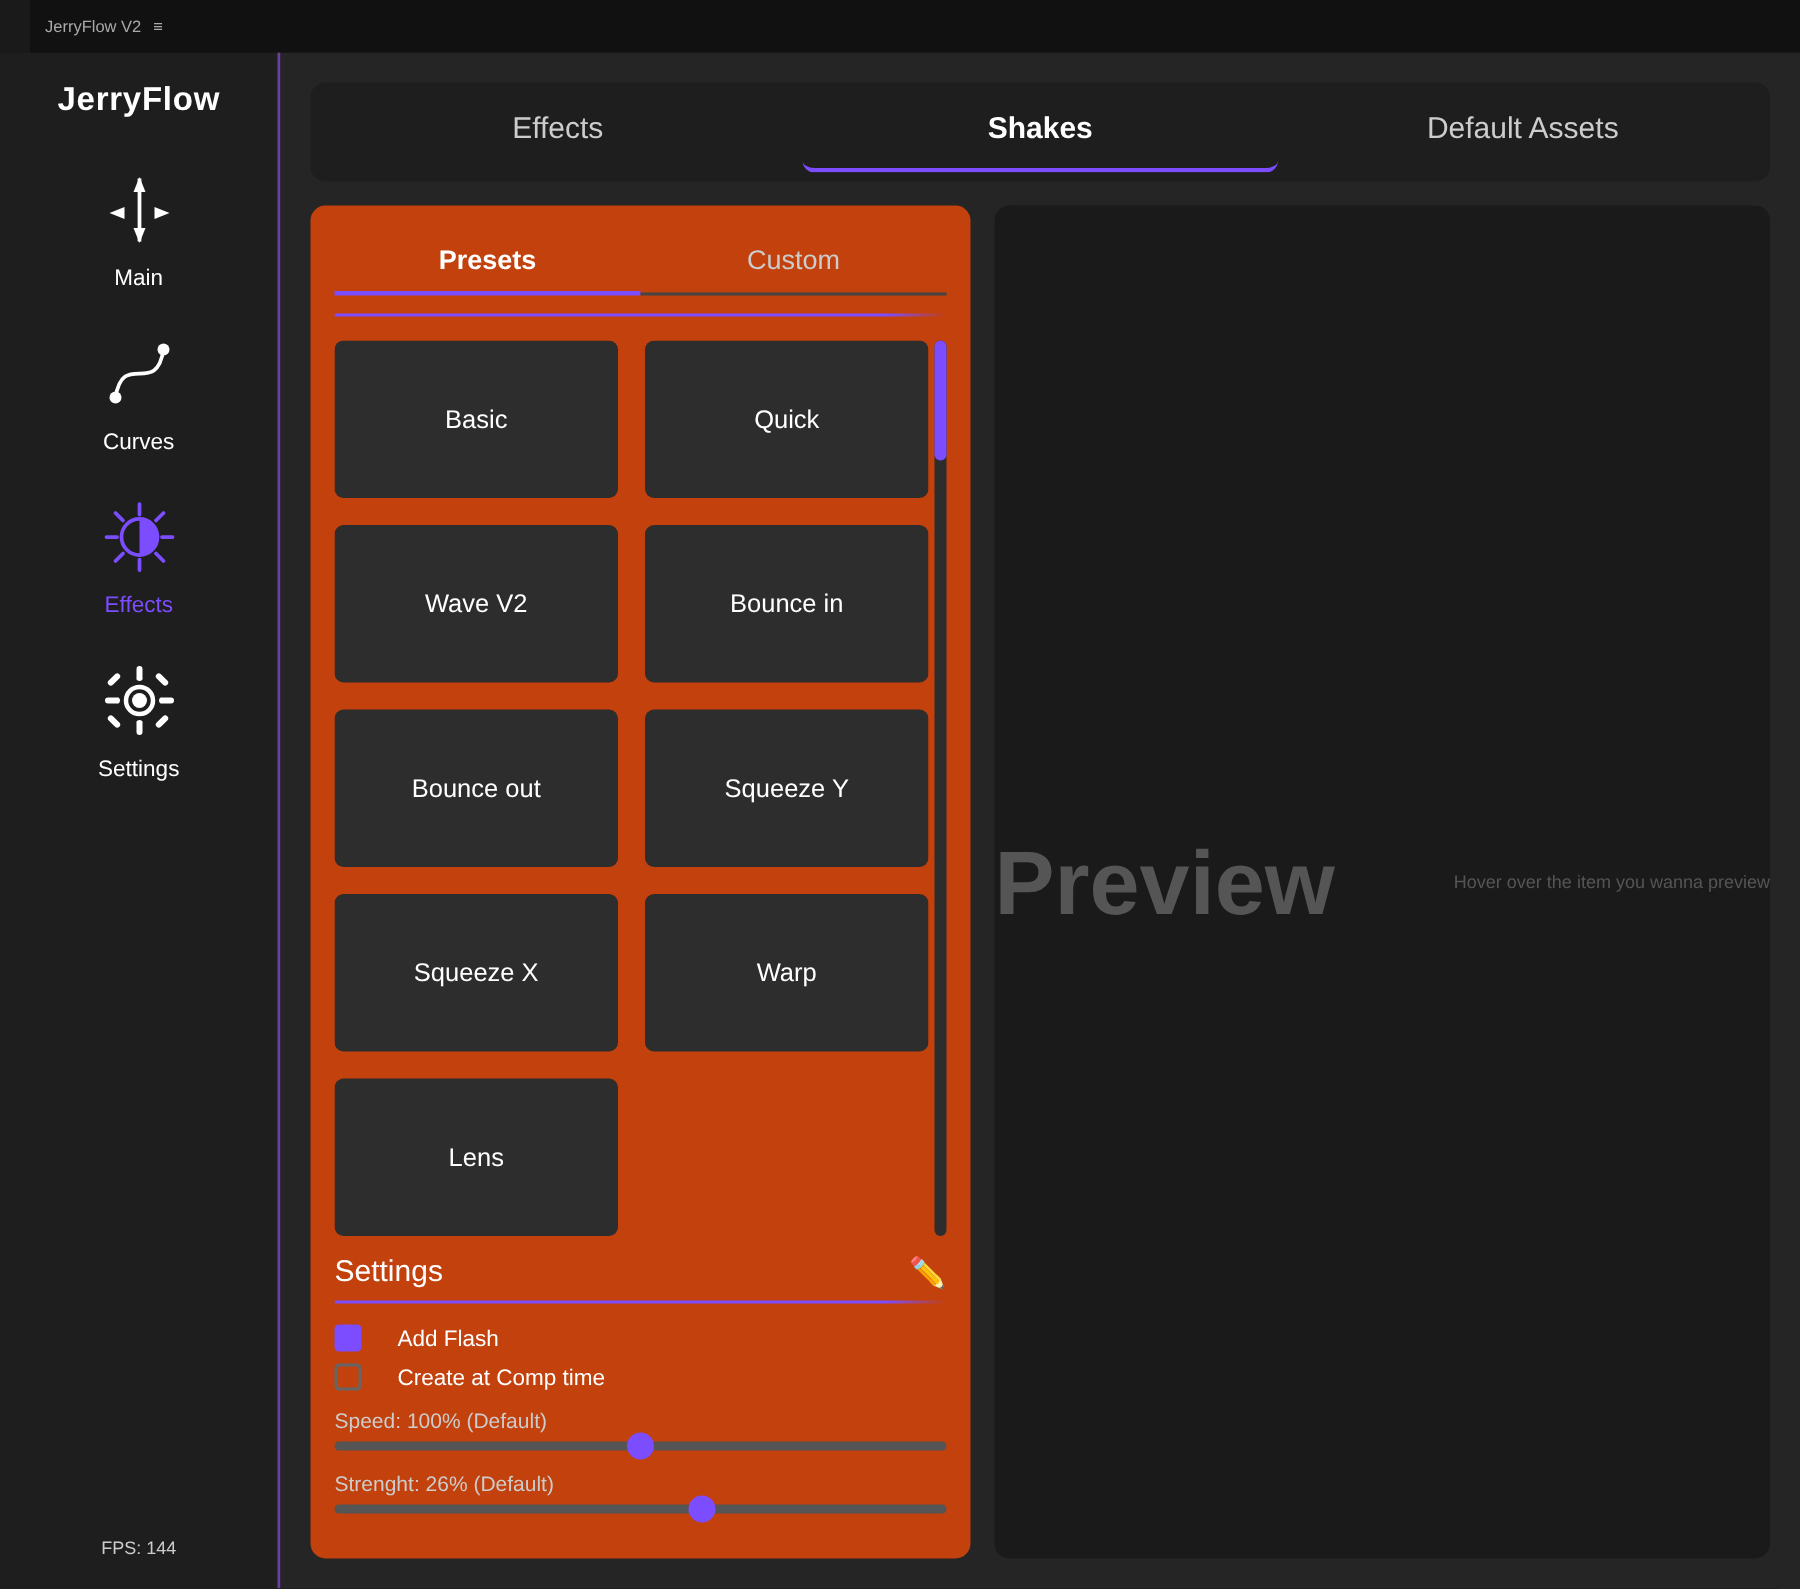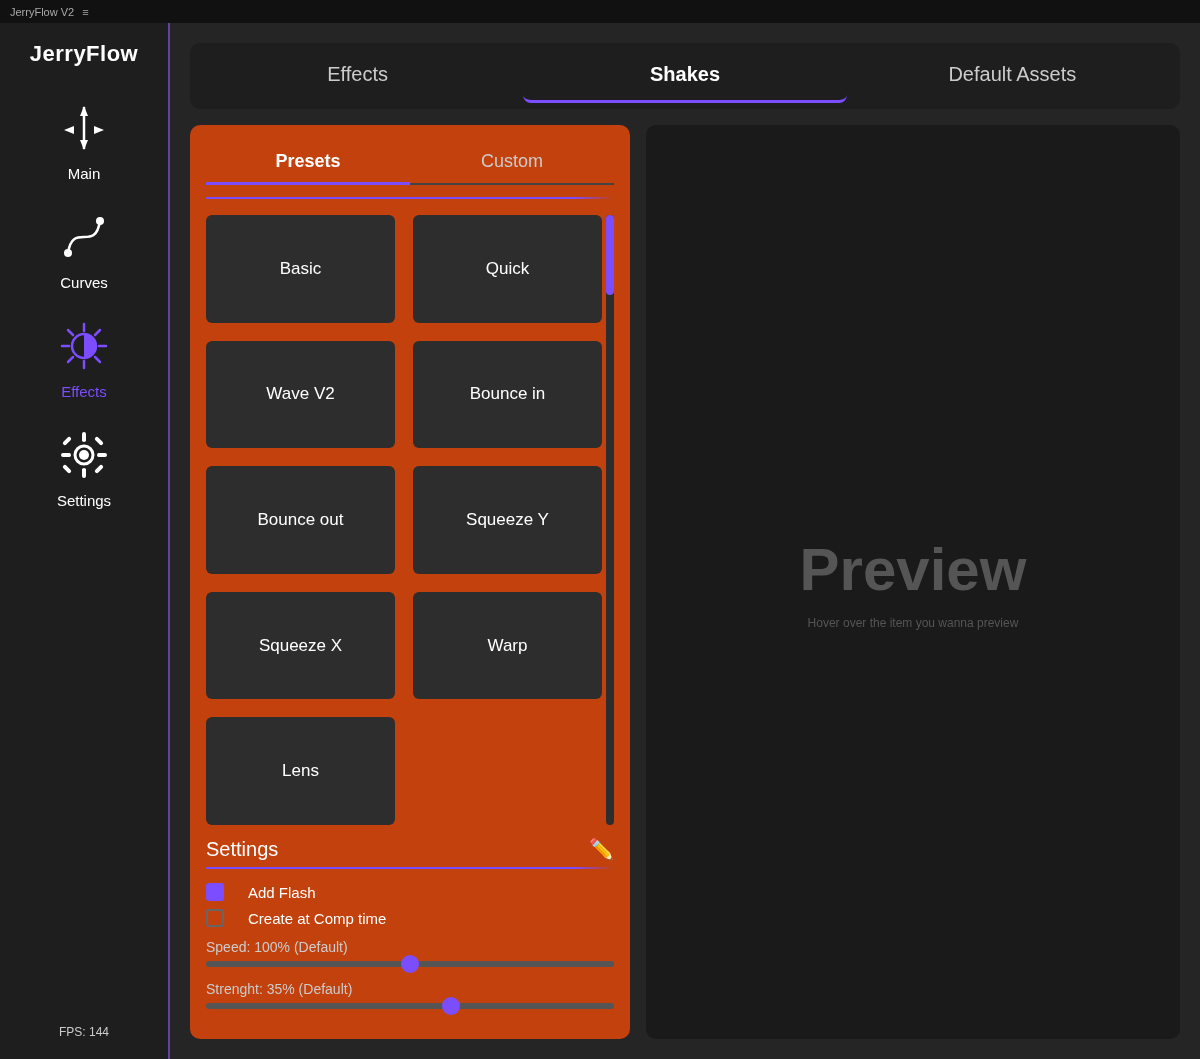--- a/index.html
+++ b/index.html
@@ -9,46 +9,47 @@
       width: 1200px;
       height: 1059px;
       overflow: hidden;
       display: flex;
       flex-direction: column;
     }
 
     
     .title-bar {
       background: #111;
-      height: 23px;
+      height: 35px;
       display: flex;
       align-items: center;
       padding: 0 10px;
       gap: 8px;
+      margin-left: 20px;
     }
     .title-bar-text {
       color: #aaa;
       font-size: 11px;
     }
     .title-bar-menu {
       color: #aaa;
       font-size: 11px;
       cursor: pointer;
     }
 
     
     .main-layout {
       display: flex;
       flex: 1;
       overflow: hidden;
     }
 
     
     .sidebar {
-      width: 170px;
+      width: 187px;
       background: #1e1e1e;
       border-right: 2px solid #6b3fa0;
       display: flex;
       flex-direction: column;
       align-items: center;
       padding: 10px 0;
       gap: 5px;
     }
 
     .logo {
@@ -292,23 +293,23 @@
       top: -6px;
       cursor: pointer;
     }
 
     
     .right-panel {
       flex: 1;
       background: #1a1a1a;
       border-radius: 10px;
       display: flex;
-      flex-direction: column;
-      align-items: center;
-      justify-content: center;
+      flex-direction: row;
+      align-items: center;
+      justify-content: space-between;
       gap: 12px;
     }
     .preview-text {
       font-size: 60px;
       color: #555;
       font-weight: 700;
     }
     .preview-hint {
       font-size: 12px;
       color: #555;
@@ -452,21 +453,21 @@
           </div>
 
           <div class="slider-row">
             <div class="slider-label">Speed: 100% (Default)</div>
             <div class="slider-track">
               <div class="slider-thumb" style="left: calc(50% - 9px);"></div>
             </div>
           </div>
 
           <div class="slider-row">
-            <div class="slider-label">Strenght: 35% (Default)</div>
+            <div class="slider-label">Strenght: 26% (Default)</div>
             <div class="slider-track">
               <div class="slider-thumb" style="left: calc(60% - 9px);"></div>
             </div>
           </div>
         </div>
       </div>
 
       <div class="right-panel">
         <span class="preview-text">Preview</span>
         <span class="preview-hint">Hover over the  item you wanna preview</span>

